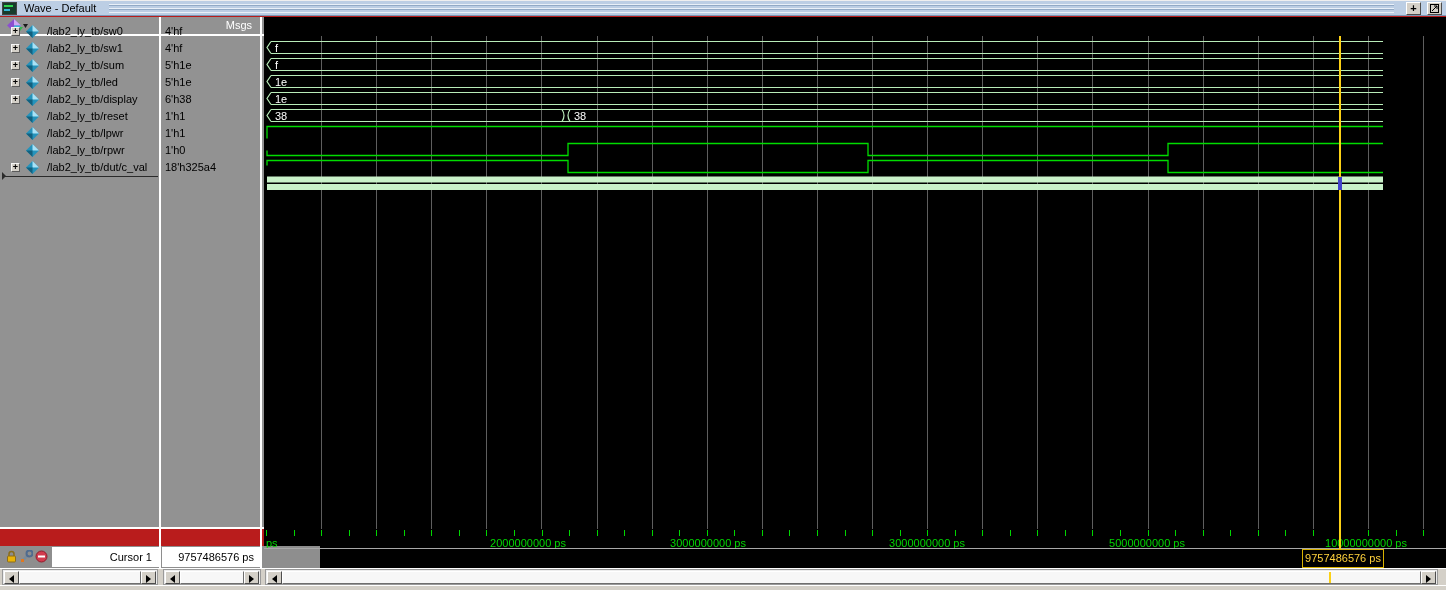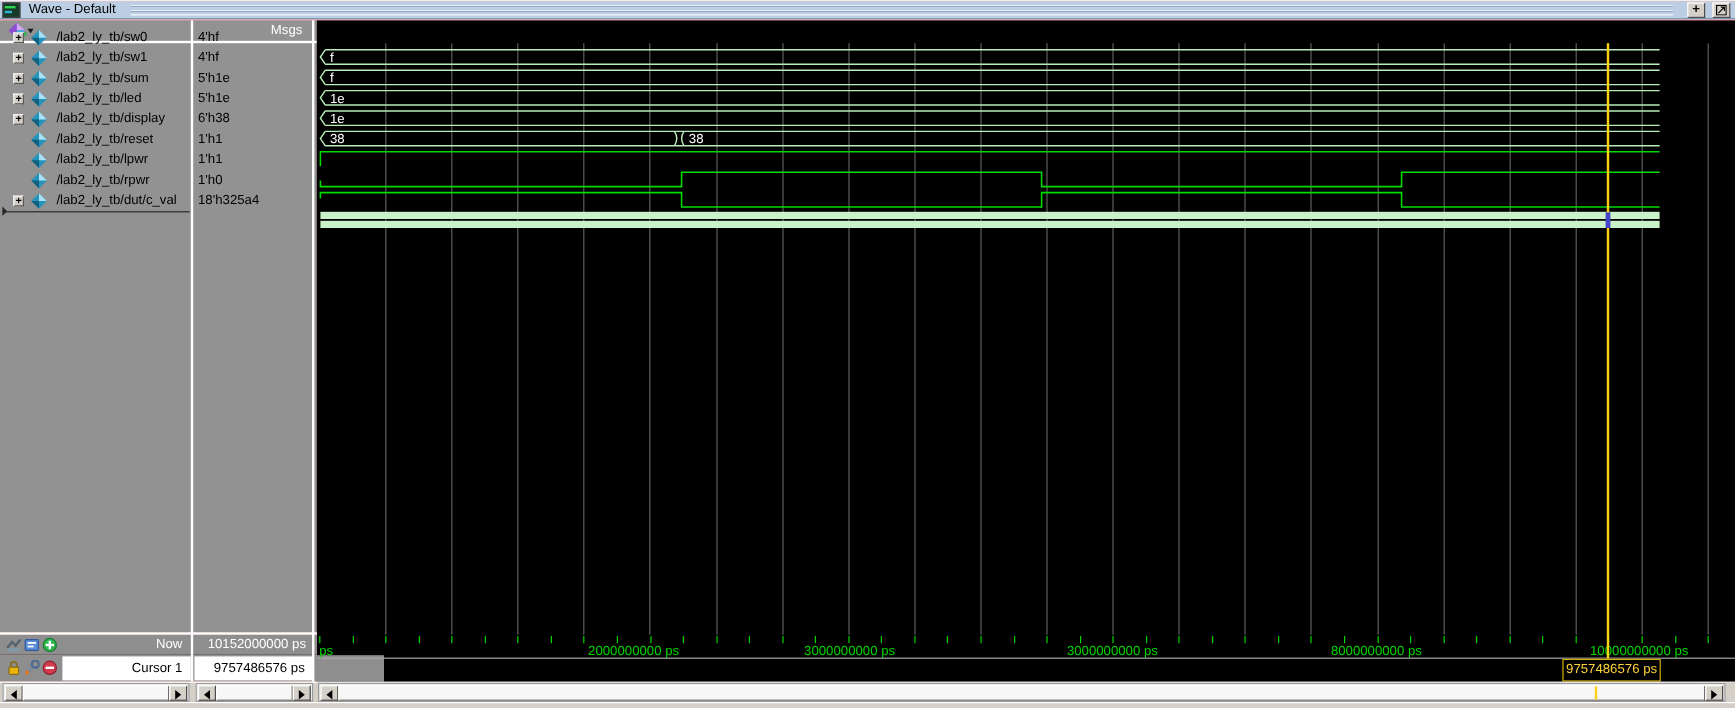--- a/index.html
+++ b/index.html
@@ -1,16 +1,16 @@
 <!DOCTYPE html>
 <html><head>
 <meta charset="utf-8">
 <style>
   html,body{margin:0;padding:0;background:#c8c4bc;}
-  .window{position:relative;width:1446px;height:590px;background:#fca5a5;
+  .window{position:relative;width:1446px;height:590px;background:#b91c1c;
     font-family:"Liberation Sans",sans-serif;font-size:11px;overflow:hidden;
     border-top:1px solid #efefef;box-sizing:border-box;}
   
   .titlebar{position:absolute;left:0;top:0;width:1446px;height:15px;background:#bccee4;
     border-bottom:1px solid #7d98b6;display:flex;align-items:center;gap:4px;padding:0 2px;box-sizing:border-box;}
   .tb-icon{width:13px;height:11px;background:#163c2c;border:1px solid #444;position:relative;flex:0 0 auto;}
   .tb-icon:before{content:"";position:absolute;left:1px;top:2px;width:9px;height:2px;background:#2fd54e;}
   .tb-icon:after{content:"";position:absolute;left:1px;top:6px;width:6px;height:2px;background:#35b7d8;}
   .tb-title{color:#000;white-space:nowrap;padding:0 3px;}
   .tb-grip{flex:1 1 auto;height:9px;margin:1px 8px 0 6px;
@@ -275,47 +275,29 @@
       <div class="tl-tick" style="left: 1021px; background: rgb(0, 214, 0);"></div>
       <div class="tl-tick" style="left: 1049px; background: rgb(0, 214, 0);"></div>
       <div class="tl-tick" style="left: 1076px; background: rgb(0, 214, 0);"></div>
       <div class="tl-tick" style="left: 1104px; background: rgb(0, 214, 0);"></div>
       <div class="tl-tick" style="left: 1132px; background: rgb(0, 214, 0);"></div>
       <div class="tl-tick" style="left: 1159px; background: rgb(0, 214, 0);"></div>
       <div class="tl-left" style="color: rgb(0, 214, 0);">ps</div>
       <div class="tl-label" style="left: 243px; color: rgb(0, 214, 0); margin-left: 21px;">2000000000 ps</div>
       <div class="tl-label" style="left: 444px; color: rgb(0, 214, 0);">3000000000 ps</div>
       <div class="tl-label" style="left: 663px; color: rgb(0, 214, 0);">3000000000 ps</div>
-      <div class="tl-label" style="left: 883px; color: rgb(0, 214, 0);">8000000000 ps</div>
+      <div class="tl-label" style="left: 883px; color: rgb(0, 214, 0);">5000000000 ps</div>
       <div class="tl-label" style="left: 1102px; color: rgb(0, 214, 0);">10000000000 ps</div>
       <div class="tl-sep"></div>
       <div class="cursor-line" style="left: 1075px; background: rgb(252, 209, 22);"></div>
       <div class="band-cursor" style="left: 1074px; top: 159.5px; height: 13.5px; background: rgb(67, 67, 203);"></div>
       <div class="cursor-box" style="left: 1038px; width: 80px;">9757486576 ps</div>
     </div>
 
   <div class="white-sep"></div>
-  <div class="now-row">
-    <svg class="mini-ico" style="left:5px" viewBox="0 0 13 13">
-      <path d="M1,9 L5,4 L8,7 L12,2" stroke="#55636e" fill="none" stroke-width="2"></path>
-      <rect x="1" y="9" width="10" height="3" fill="#8098a8"></rect>
-    </svg>
-    <svg class="mini-ico" style="left:20px" viewBox="0 0 13 13">
-      <rect x="1" y="2" width="11" height="9" rx="1" fill="#5b8dd6" stroke="#2d5a9e"></rect>
-      <rect x="3" y="4" width="7" height="1.5" fill="#fff"></rect>
-      <rect x="3" y="7" width="5" height="1.5" fill="#fff"></rect>
-    </svg>
-    <svg class="mini-ico" style="left:35px" viewBox="0 0 13 13">
-      <circle cx="6.5" cy="6.5" r="5.5" fill="#2db84d" stroke="#1a7a30"></circle>
-      <rect x="5.5" y="3" width="2" height="7" fill="#fff"></rect>
-      <rect x="3" y="5.5" width="7" height="2" fill="#fff"></rect>
-    </svg>
-    <span class="now-label">Now</span>
-    <span class="now-value">10152000000 ps</span>
-  </div>
   <div class="cursor-row">
     <svg class="mini-ico" style="left:5px;top:4px" viewBox="0 0 13 13">
       <path d="M4,6 V4 a2.5,2.5 0 0 1 5,0 V6" stroke="#8a6d1c" fill="none" stroke-width="1.5"></path>
       <rect x="2.5" y="6" width="8" height="6" rx="1" fill="#eab308" stroke="#8a6d1c"></rect>
     </svg>
     <svg class="mini-ico" style="left:20px;top:4px" viewBox="0 0 13 13">
       <path d="M2,11 L8,5" stroke="#7a8globalist99" stroke-width="2"></path>
       <path d="M2,11 L8,5" stroke="#7a8a99" stroke-width="2.5"></path>
       <circle cx="9.5" cy="3.5" r="3" fill="none" stroke="#4f6b8f" stroke-width="2"></circle>
       <rect x="1" y="9" width="3" height="3" fill="#e07820"></rect>

